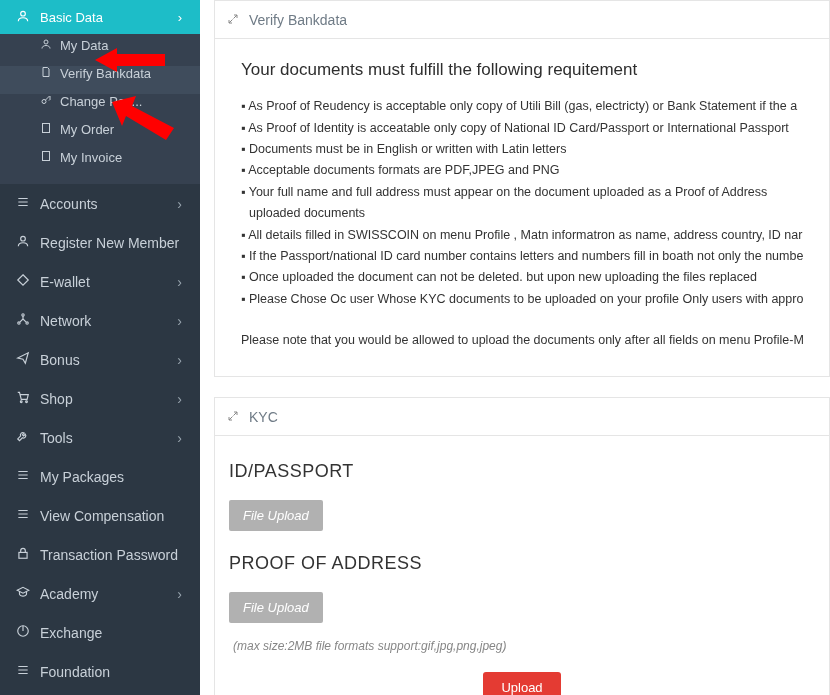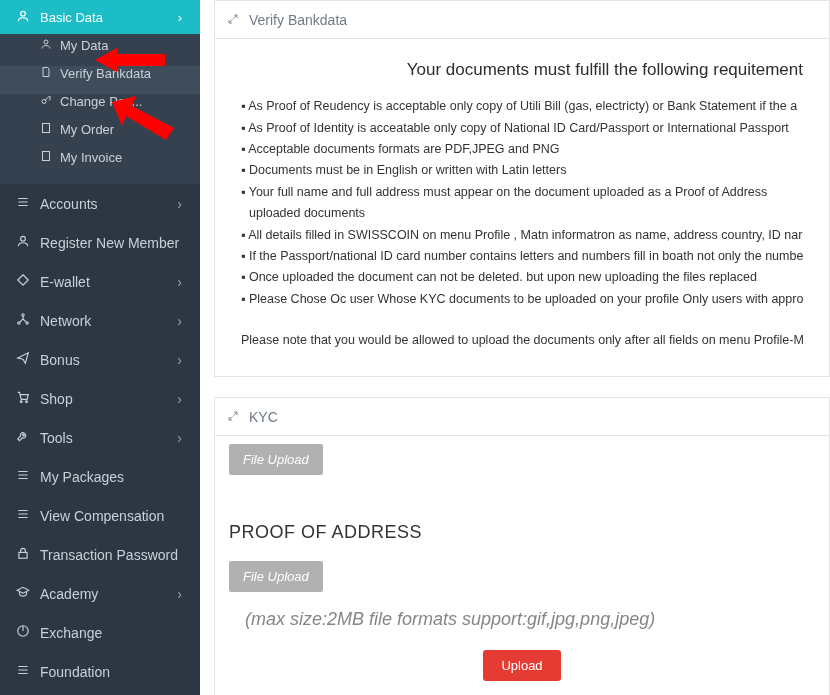--- a/index.html
+++ b/index.html
@@ -109,21 +109,20 @@
     padding: 18px 26px 26px 26px;
     color: #4a4a4a;
     font-size: 13px;
     line-height: 1.55;
   }
   .panel-body h3.requirement {
     font-size: 17px;
     font-weight: 400;
     color: #2e2e2e;
     margin-bottom: 14px;
-    text-align: right;
   }
   .bullets { list-style: none; }
   .bullets li::before { content: "▪ "; color:#333; }
   .bullets li { color:#333; font-size:12.5px; margin-bottom:2px; white-space:nowrap; overflow:hidden; }
   .note { margin-top:22px; color:#333; font-size:12.5px; white-space:nowrap; overflow:hidden; }
   .section-title {
     font-family: "Arial Narrow", Arial, sans-serif;
     font-stretch: condensed;
     font-size: 18px;
     letter-spacing: 0.5px;
@@ -146,22 +145,22 @@
     color: #fff;
     border: none;
     padding: 8px 18px;
     font-size: 13px;
     cursor: pointer;
     border-radius: 3px;
   }
   .hint {
     font-style: italic;
     color: #868686;
-    font-size: 18px;
-    margin: 14px 0 16px 16px;
+    font-size: 12px;
+    margin: 14px 0 16px 4px;
   }
   .upload-row { text-align:center; }
   
   .annot-arrow {
     position: absolute;
     pointer-events: none;
   }
 </style>
 <style>.bullets li[data-continuation="true"]::before{content:"";}</style></head>
 <body>
@@ -326,22 +325,22 @@
             <path d="M4 14v6h6M20 10V4h-6M4 20l7-7M20 4l-7 7"></path>
           </svg>
       </span>
       <span>Verify Bankdata</span>
     </div>
     <div class="panel-body">
       <h3 class="requirement">Your documents must fulfill the following requitement</h3>
       <ul class="bullets">
         <li>As Proof of Reudency is acceptable only copy of Utili Bill (gas, electricty) or Bank Statement if the a</li>
         <li>As Proof of Identity is acceatable only copy of National ID Card/Passport or International Passport</li>
+        <li>Documents must be in English or written with Latin letters</li>
         <li>Acceptable documents formats are PDF,JPEG and PNG</li>
-        <li>Documents must be in English or written with Latin letters</li>
         <li>Your full name and full address must appear on the document uploaded as a Proof of Address</li>
         <li style="margin-left: 8px; list-style: none; text-indent: 0px; padding-left: 0px; position: relative;" data-continuation="true">uploaded documents</li>
         <li>All details filled in SWISSCOIN on menu Profile , Matn informatron as name, address country, ID nar</li>
         <li>If the Passport/national ID card number contains letters and numbers fill in boath not only the numbe</li>
         <li>Once uploaded the document can not be deleted. but upon new uploading the files replaced</li>
         <li>Please Chose Oc user Whose KYC documents to be uploaded on your profile Only users with appro</li>
       </ul>
       <div class="note">Please note that you would be allowed to upload the documents only after all fields on menu Profile-M</div>
     </div>
   </div>
@@ -349,23 +348,24 @@
   <div class="panel" style="margin-left:14px;">
     <div class="panel-header">
       <span class="box-icon">
         <svg width="12" height="12" viewBox="0 0 24 24" fill="none" stroke="#888" stroke-width="2">
             <path d="M4 14v6h6M20 10V4h-6M4 20l7-7M20 4l-7 7"></path>
           </svg>
       </span>
       <span>KYC</span>
     </div>
     <div class="panel-body" style="padding:8px 14px 18px 14px;">
+      <div class="section-title">ID/PASSPORT</div>
       <button class="btn-grey">File Upload</button>
 
-      <div class="section-title" style="margin-top:44px;">PROOF OF ADDRESS</div>
+      <div class="section-title" style="margin-top:19px;">PROOF OF ADDRESS</div>
       <button class="btn-grey">File Upload</button>
 
       <div class="hint">(max size:2MB file formats support:gif,jpg,png,jpeg)</div>
       <div class="upload-row">
         <button class="btn-red">Upload</button>
       </div>
     </div>
   </div>
 
 </div>

